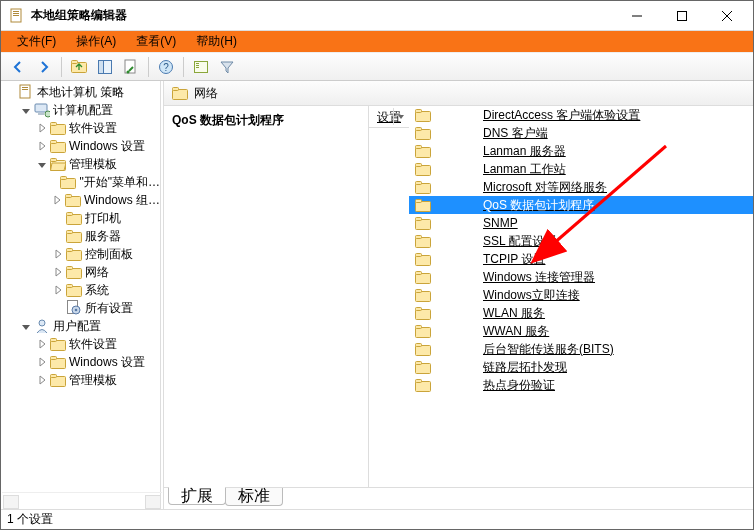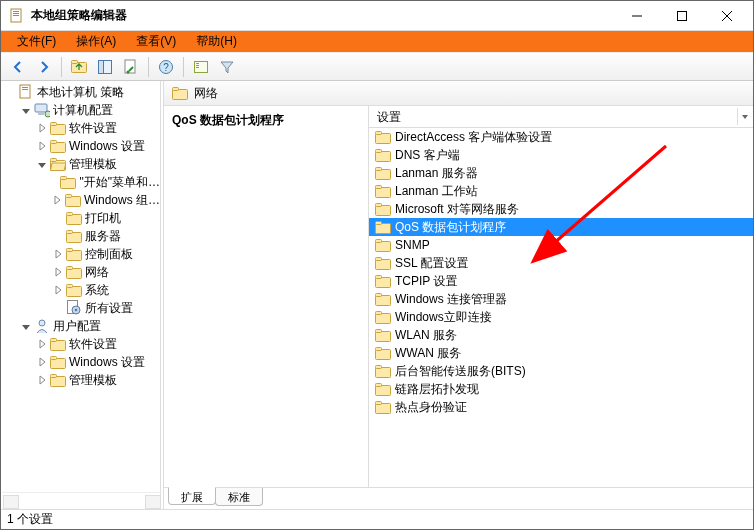--- a/index.html
+++ b/index.html
@@ -39,31 +39,31 @@
   .computer-icon, .doc-icon { width: 16px; height: 16px; }
 
   
   .rheader { height: 25px; background: linear-gradient(#fdfdfd,#efefef); border-bottom: 1px solid #ddd; display: flex; align-items: center; padding: 0 8px; font-size: 12px; }
   .rheader .folder-icon { margin-right: 6px; }
 
   
   .rbody { flex: 1; display: flex; min-height: 0; }
   .rdesc { width: 205px; border-right: 1px solid #ddd; padding: 6px 8px; }
   .rdesc-title { font-weight: bold; font-size: 12px; }
-  .rlist-wrap { flex: 1; display: flex; flex-direction: column; min-width: 0; }
+  .rlist-wrap { flex: 1; display: flex; flex-direction: row; min-width: 0; text-decoration: underline; }
   .rlist-header { height: 22px; border-bottom: 1px solid #ddd; padding: 3px 8px; font-size: 12px; position: relative; }
   .rlist-header .col { position: absolute; right: 2px; top: 2px; bottom: 2px; width: 14px; border-left: 1px solid #ddd; display: flex; align-items: center; justify-content: center; }
   .rlist { flex: 1; overflow-y: scroll; overflow-x: auto; position: relative; }
-  .rlist .row { display: flex; align-items: center; height: 18px; padding: 0 6px; white-space: nowrap; }
+  .rlist .row { display: flex; align-items: center; height: 18px; padding: 0 6px; white-space: nowrap; gap: 48px; }
   .rlist .row .folder-icon { margin-right: 4px; flex-shrink: 0; }
   .rlist .row.selected { background: #1e90ff; color: #fff; }
 
   
   .rtabs { height: 22px; display: flex; align-items: flex-start; background: #fff; border-top: 1px solid #ddd; padding-left: 4px; position: relative; }
-  .rtab { border: 1px solid #bbb; border-top: none; border-radius: 0 0 4px 4px; padding: 1px 12px; margin-right: -1px; background: #fafafa; font-size: 11px; height: 18px; line-height: 16px; }
+  .rtab { border: 1px solid #bbb; border-top: none; border-radius: 0 0 4px 4px; padding: 1px 12px; margin-right: -1px; background: #fafafa; font-size: 16px; height: 18px; line-height: 16px; font-family: Liberation Mono, monospace; }
   .rtab.active { background: #fff; position: relative; top: -1px; border-top: 1px solid #fff; }
 
   
   .statusbar { height: 20px; border-top: 1px solid #ddd; display: flex; align-items: center; padding: 0 6px; font-size: 12px; }
 
   
   .tree-scroll { height: 16px; border-top: 1px solid #eee; position: relative; }
   .tree-scroll::before, .tree-scroll::after {
     content:""; position:absolute; top:2px; width:14px; height:12px; background:#f4f4f4; border:1px solid #ddd;
   }

